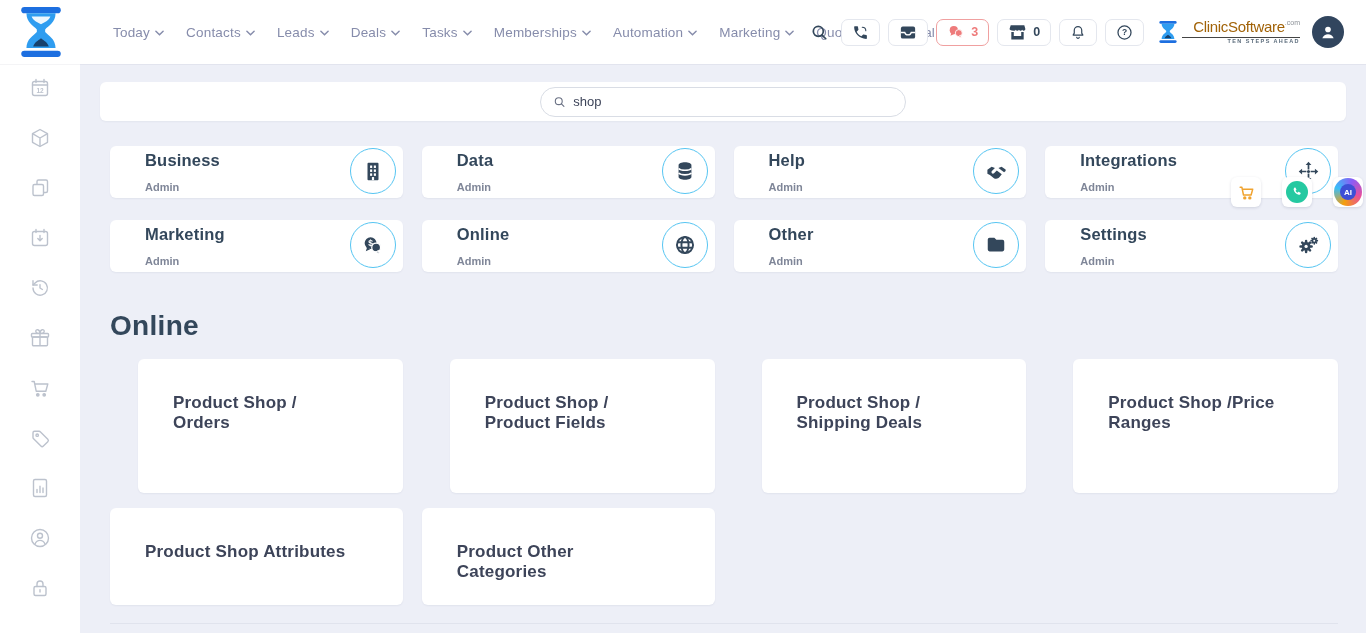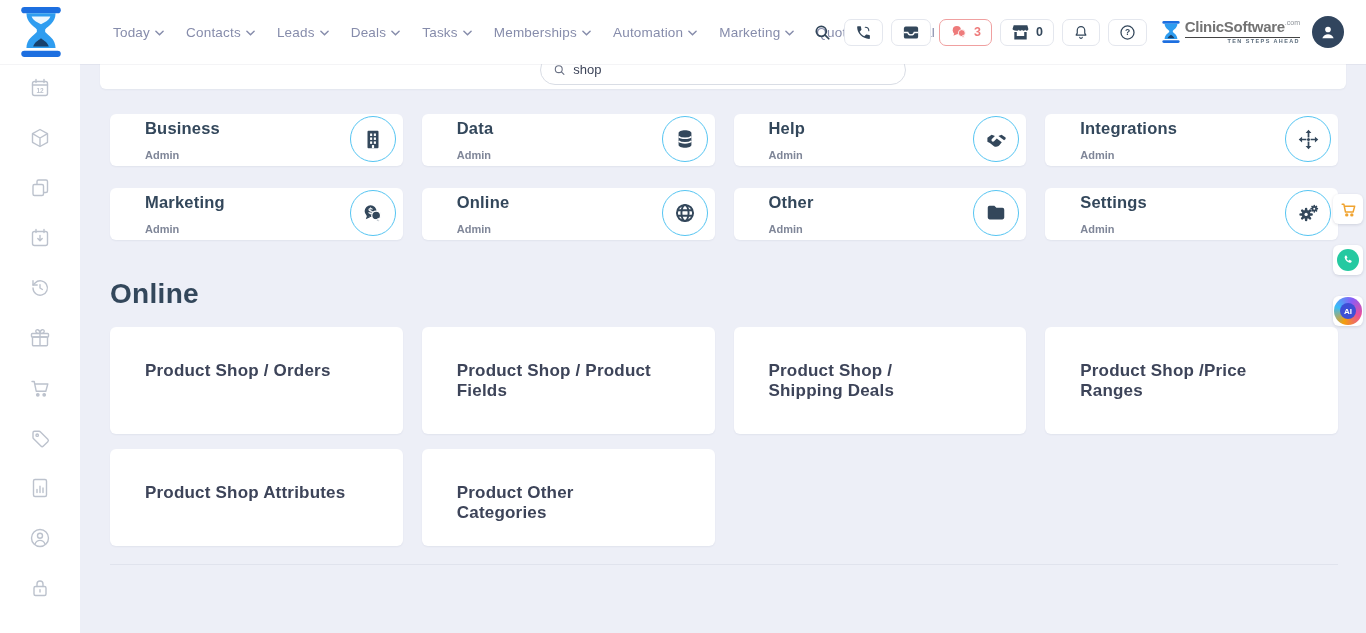--- a/index.html
+++ b/index.html
@@ -16,34 +16,34 @@
   .nav-item svg { margin-top:2px; }
   .header-right { position:absolute; right:22px; top:0; height:64px; display:flex; align-items:center; gap:8px; }
   .icon-plain { border:none; background:none; color:#33475b; display:flex; align-items:center; cursor:pointer; padding:0 4px; }
   .btn-sq { display:flex; align-items:center; gap:6px; height:27px; padding:0 10px;
     border:1px solid #e4e7ee; border-radius:7px; background:#fff; color:#33475b; cursor:pointer; }
   .btn-sq .count { font-size:12.5px; font-weight:700; color:#33475b; }
   .btn-sq.alert { border-color:#f0a0a0; color:#ee7b7b; }
   .btn-sq.alert .count { color:#ee7b7b; }
   .brand { display:flex; align-items:center; gap:4px; margin-left:6px; cursor:pointer; }
   .brand-text { line-height:1; }
-  .brand-name { font-size:15px; color:#737373; font-weight:700; letter-spacing:-.3px; }
+  .brand-name { font-size:15px; color:#a16207; font-weight:400; letter-spacing:-.3px;margin-left:11px; }
   .brand-tld { font-size:7px; color:#8a8f96; vertical-align:top; }
   .brand-tag { font-size:5.5px; color:#5a6b7b; letter-spacing:1.4px; text-align:right;
     border-top:1px solid #444; margin-top:2px; padding-top:1px; font-weight:700; }
   .avatar { width:32px; height:32px; border-radius:50%; background:#31455e;
     display:flex; align-items:center; justify-content:center; margin-left:4px; cursor:pointer; }
 
   
   .sidebar { position:fixed; left:0; top:64px; width:80px; height:569px; background:#fff;
     display:flex; flex-direction:column; align-items:center; padding-top:12px; gap:26px; z-index:10; }
   .side-item { width:24px; height:24px; color:#bcc2cd; cursor:pointer; display:flex; }
 
   
-  .main { margin-left:80px; padding-top:32px; }
+  .main { margin-left:80px; padding-top:64px; }
   .search-card { margin:18px 20px 0 20px; height:39px; background:#fff; border-radius:6px;
     box-shadow:0 1px 2px rgba(40,50,80,.05); display:flex; align-items:center; justify-content:center; }
   .search-box { width:366px; height:30px; border:1px solid #d9dde5; border-radius:16px;
     display:flex; align-items:center; padding:0 12px; gap:7px; color:#6a7184; background:#fff; }
   .search-box input { border:none; outline:none; font-size:13px; color:#3d4459; width:100%;
     font-family:"Liberation Sans", sans-serif; background:transparent; }
 
   .cat-grid { margin:25px 28px 0 30px; display:grid; grid-template-columns:repeat(4,1fr); gap:22px 19px; }
   .cat-card { position:relative; height:52px; background:#fff; border-radius:6px;
     box-shadow:0 1px 2px rgba(40,50,80,.06); padding-left:35px; display:flex;
@@ -53,27 +53,27 @@
   .cat-circle { position:absolute; right:7px; top:2px; width:46px; height:46px; border-radius:50%;
     border:1.6px solid #56c5f2; background:#fff; display:flex; align-items:center; justify-content:center;
     color:#33475b; }
 
   .section-title { margin:38px 0 0 30px; font-size:28px; font-weight:700; color:#33475b; letter-spacing:.3px; }
 
   .res-grid { margin:17px 28px 0 30px; display:grid; grid-template-columns:repeat(4,1fr); gap:15px 19px; }
   .res-card { background:#fff; border-radius:6px; box-shadow:0 1px 2px rgba(40,50,80,.06);
     padding:34px 55px 0 35px; font-size:17px; font-weight:600; color:#3d4459; line-height:19.5px;
     cursor:pointer; letter-spacing:.2px; }
-  .res-card.tall { height:107px; }
+  .res-card.tall { height:134px;margin-left:28px; }
   .res-card.short { height:97px; }
 
   .bottom-divider { margin:18px 28px 0 30px; border-top:1px solid #e0e3ed; height:0; }
 
   
-  .float-stack { position:fixed; right:3px; top:194px; display:flex; flex-direction:column; gap:21px; z-index:30; }
+  .float-stack { position:fixed; right:3px; top:177px; display:flex; flex-direction:row; gap:21px; z-index:30; }
   .float-tile { width:30px; height:30px; background:#fff; border-radius:6px;
     box-shadow:0 1px 3px rgba(40,50,80,.15); display:flex; align-items:center; justify-content:center; cursor:pointer; }
   .wa-circle { width:22px; height:22px; border-radius:50%; background:#25c9a1;
     display:flex; align-items:center; justify-content:center; }
   .ai-blob { width:28px; height:28px; border-radius:50%;
     background:conic-gradient(from 20deg, #8a5cf6, #e94f9b, #f59e0b, #38bdf8, #8a5cf6);
     display:flex; align-items:center; justify-content:center; }
   .ai-core { width:16px; height:16px; border-radius:50%; background:#3d4fd6; color:#fff;
     font-size:8px; font-weight:700; display:flex; align-items:center; justify-content:center; }
 </style>

